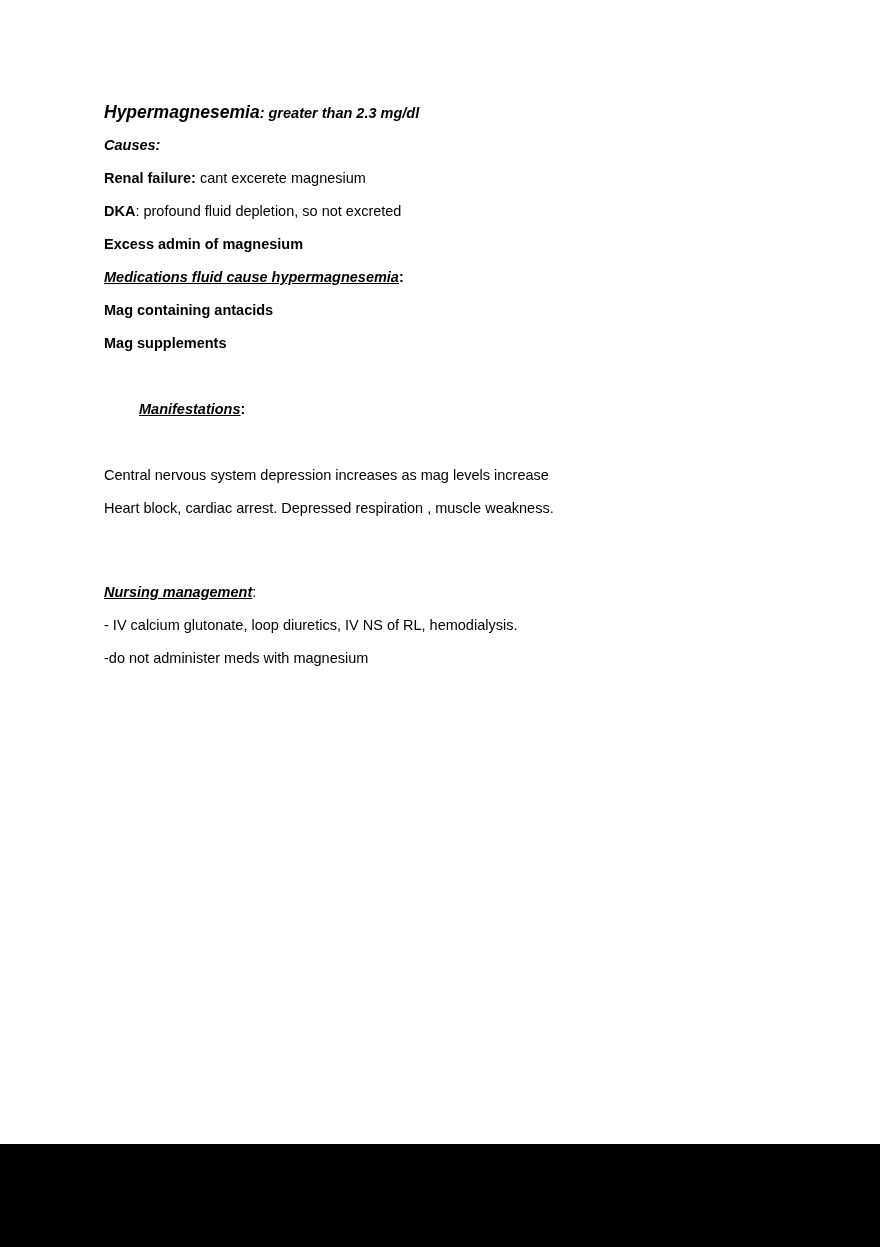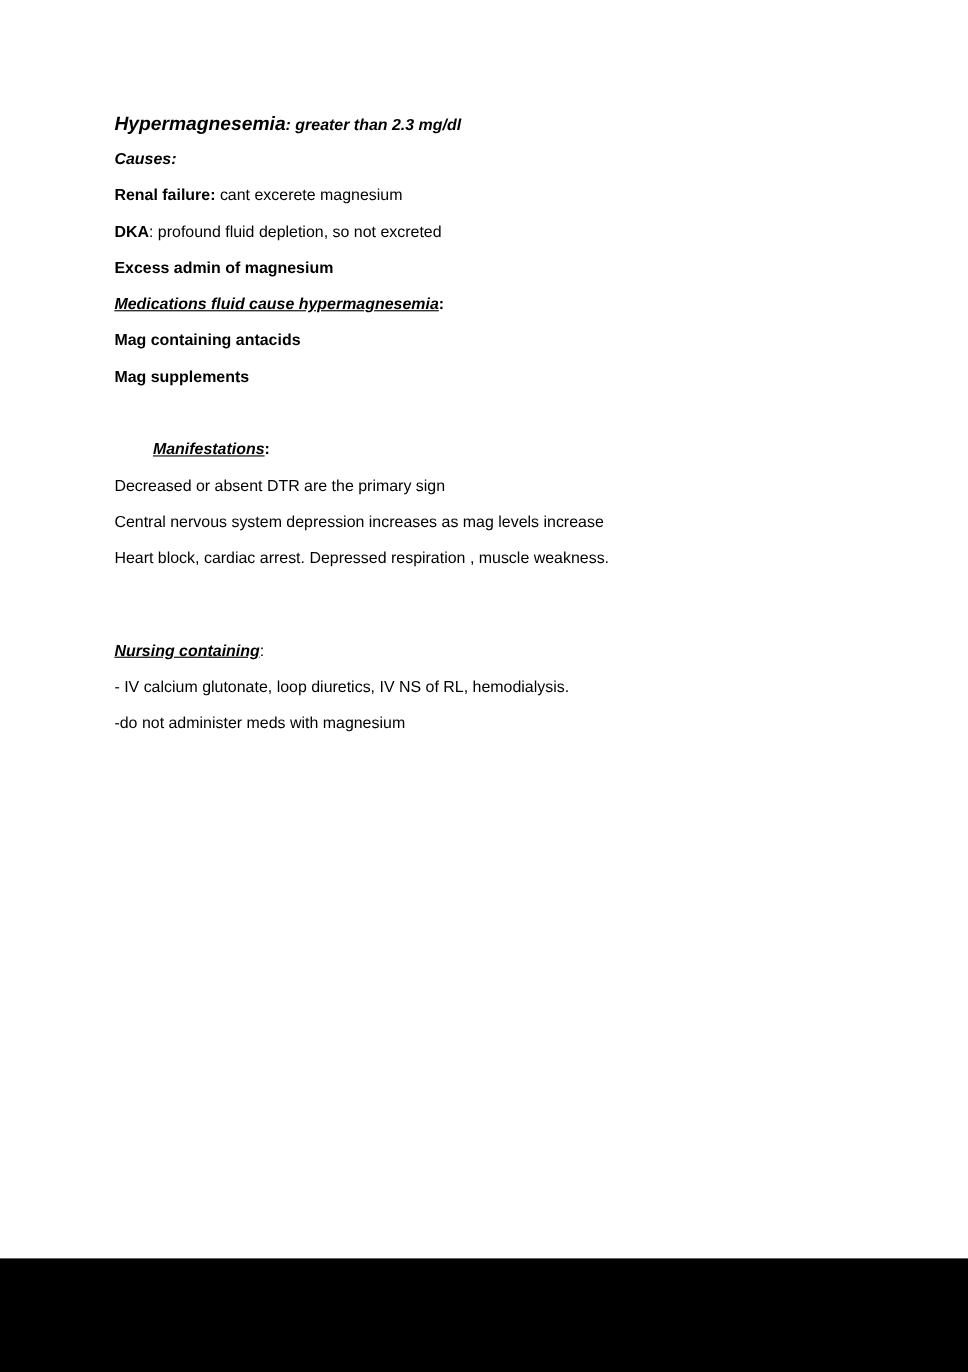--- a/index.html
+++ b/index.html
@@ -79,26 +79,25 @@
     <span class="b i u">Medications fluid cause hypermagnesemia</span><span class="b">:</span>
   </div>
 
   <div class="line b" style="top:301px;">Mag containing antacids</div>
   <div class="line b" style="top:334px;">Mag supplements</div>
 
   <div class="line" style="top:400px;margin-left:35px;">
     <span class="b i u">Manifestations</span><span class="b">:</span>
   </div>
 
-  <div class="line" style="top:433px;">Decreased or absent DTR are the primary sign</div>
   <div class="line" style="top:466px;">Central nervous system depression increases as mag levels increase</div>
   <div class="line" style="top:499px;">Heart block, cardiac arrest. Depressed respiration , muscle weakness.</div>
 
   <div class="line" style="top:583px;">
-    <span class="b i u">Nursing containing</span><span>:</span>
+    <span class="b i u">Nursing management</span><span>:</span>
   </div>
 
   <div class="line" style="top:616px;">- IV calcium glutonate, loop diuretics, IV NS of RL, hemodialysis.</div>
   <div class="line" style="top:649px;">-do not administer meds with magnesium</div>
 
 </div>
 
 <div class="bottom-bar"></div>
 
 </body></html>

